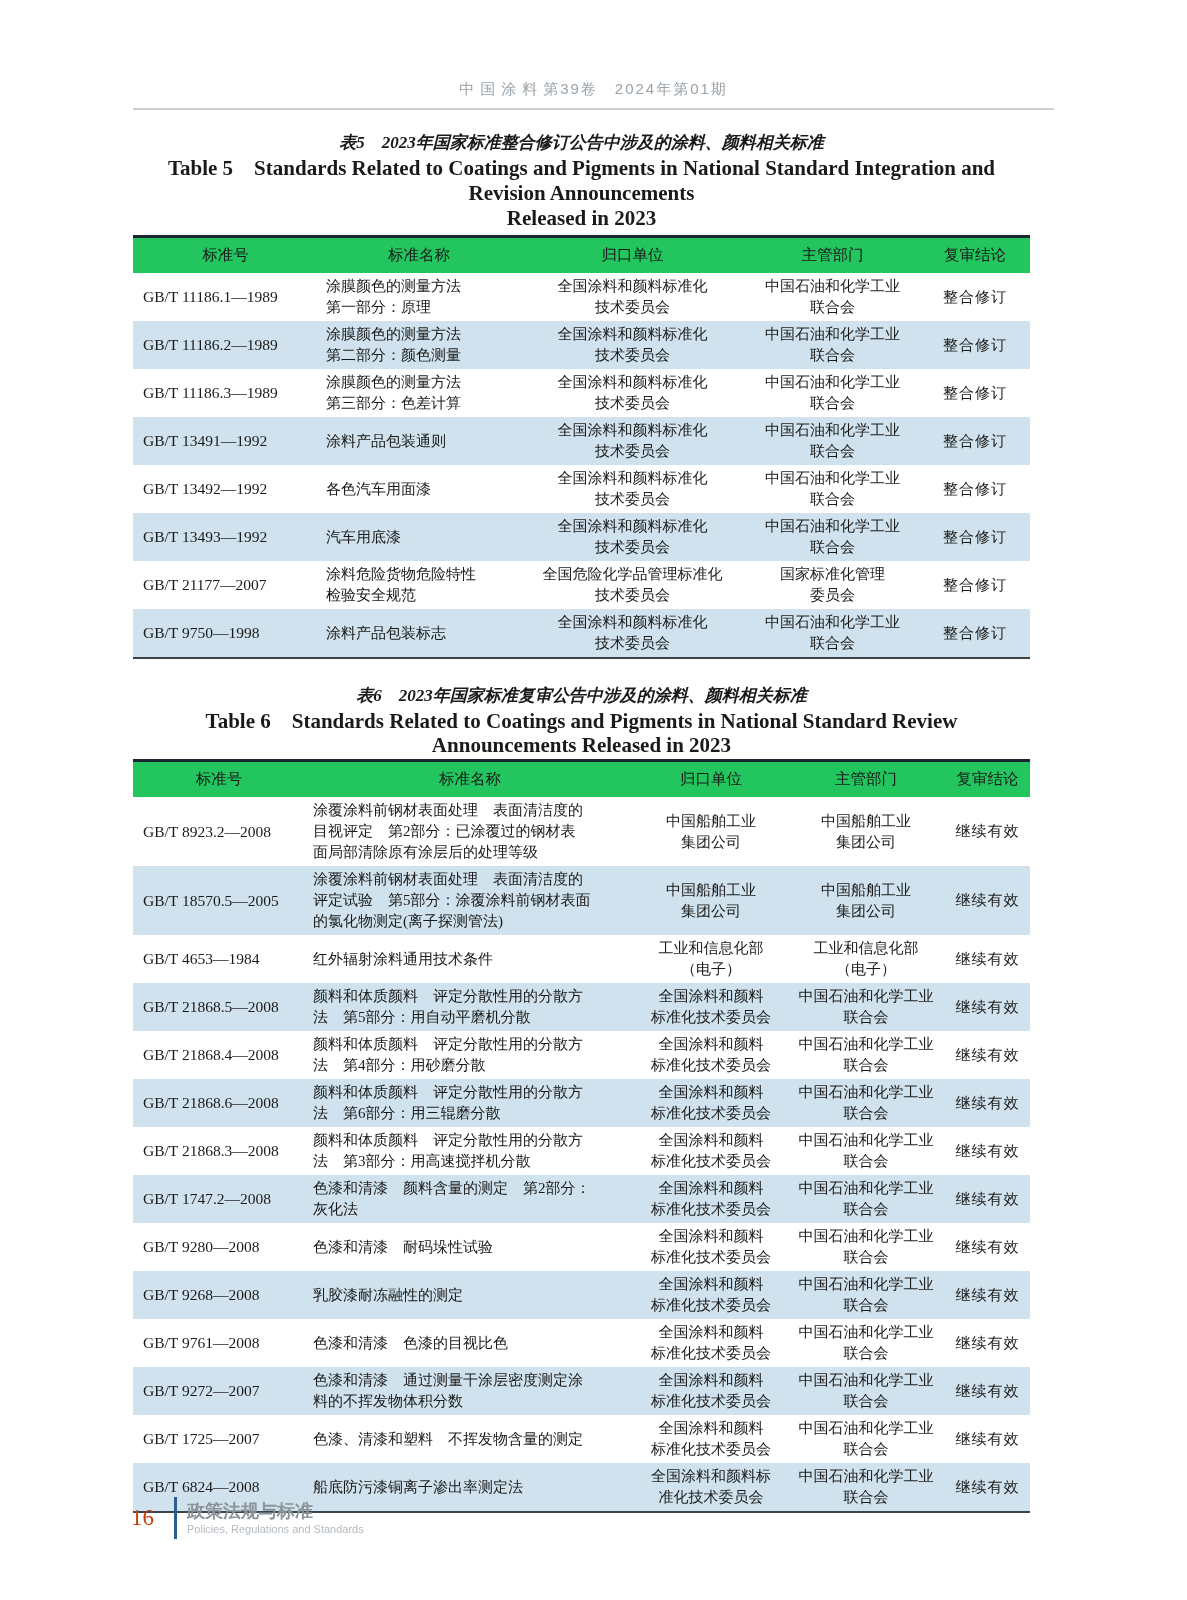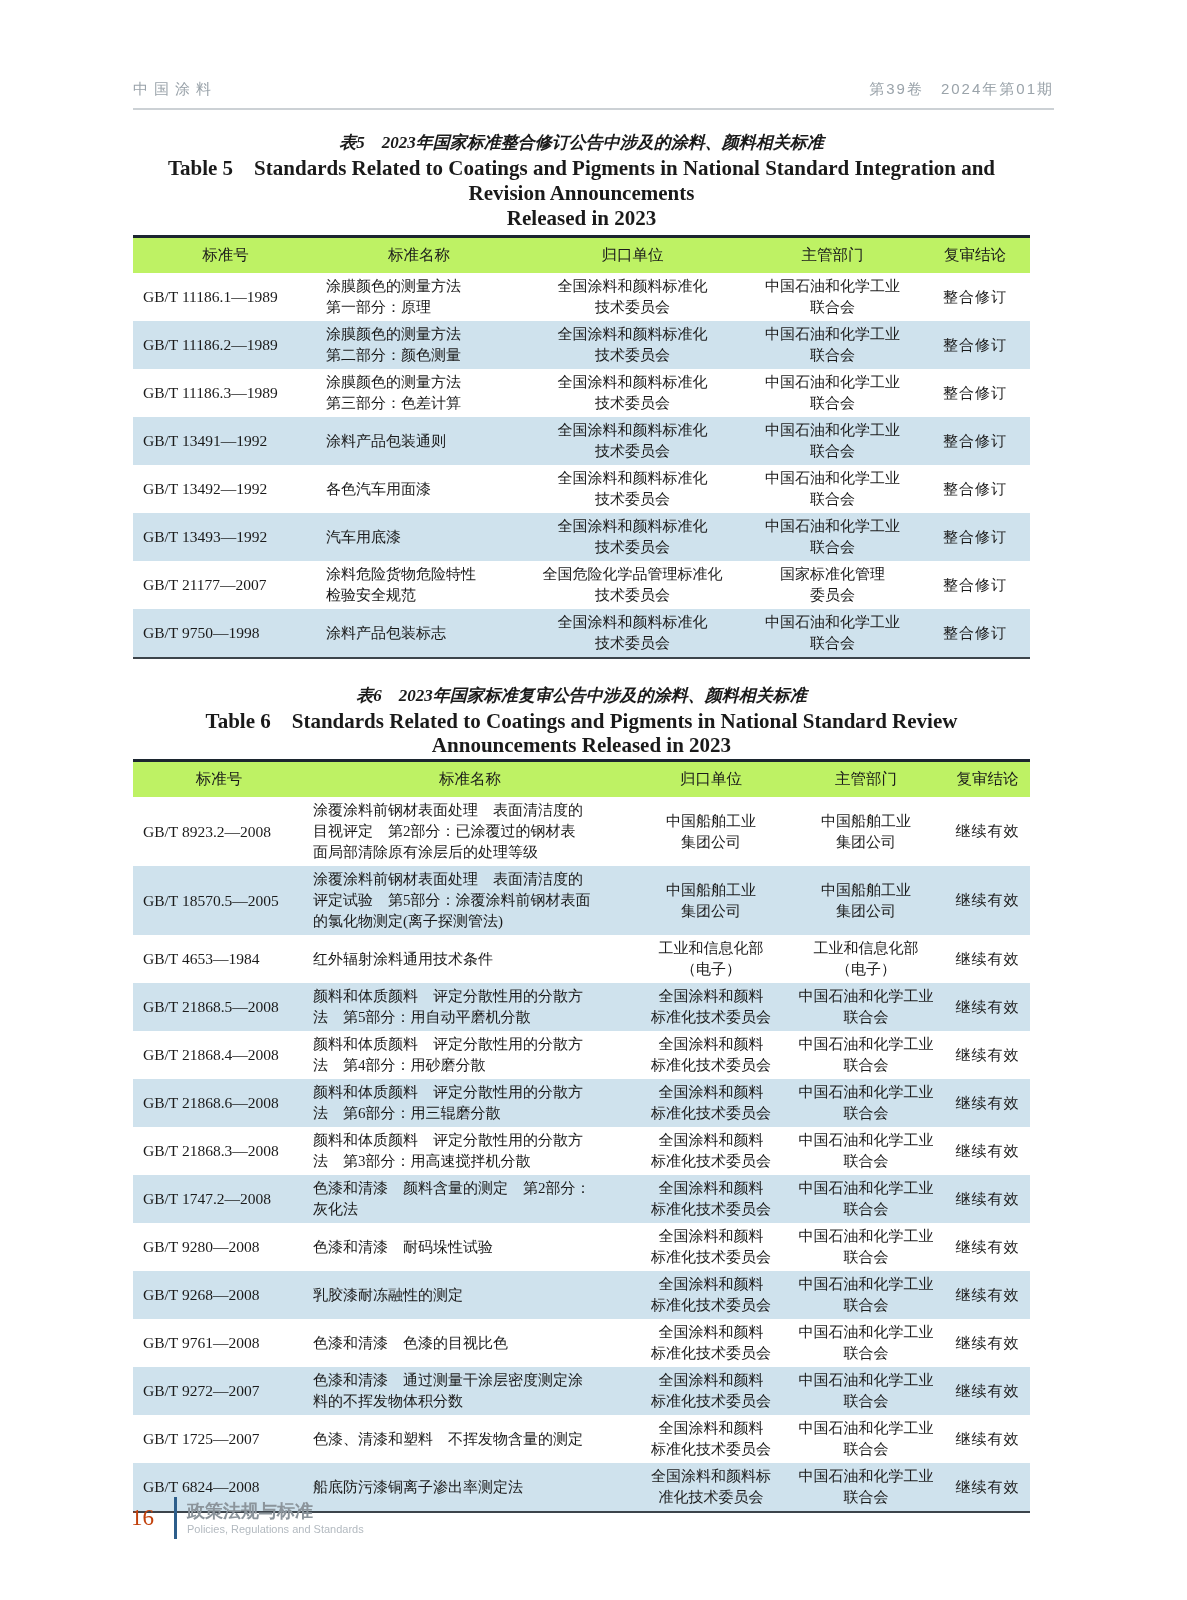--- a/index.html
+++ b/index.html
@@ -1,37 +1,37 @@
 <!DOCTYPE html>
 <html><head>
 <meta charset="utf-8">
 <style>
   html,body { margin:0; padding:0; background:#ffffff; }
   body { width:1187px; height:1600px; font-family:"Liberation Serif","DejaVu Serif",serif; color:#1a1a1a; }
   .page { position:relative; width:1187px; height:1600px; background:#ffffff; overflow:hidden; }
 
   
-  .page-header { position:absolute; top:80px; left:133px; right:133px; display:flex; justify-content:space-between; align-items:flex-end;
+  .page-header { position:absolute; top:80px; left:133px; right:133px; display:flex; justify-content:center; align-items:flex-end;
                  font-family:"Liberation Sans","DejaVu Sans",sans-serif; font-size:15px; color:#9aa3aa; }
   .journal-name { letter-spacing:6px; }
   .issue-info { letter-spacing:2px; }
   .header-rule { position:absolute; top:108px; left:133px; right:133px; border-top:2px solid #ccd1d5; }
 
   
   .content { position:absolute; top:126px; left:133px; width:897px; }
 
   .tbl-title-zh { text-align:center; font-weight:bold; font-size:17px; line-height:26px; margin-top:4px;font-style:italic; }
   .tbl-title-en { text-align:center; font-weight:bold; font-size:21px; line-height:25px; font-family:"Liberation Serif","DejaVu Serif",serif; }
   .t6-block { margin-top:24px; }
   .t6-block .tbl-title-en { line-height:24px; }
 
   table.std-table { width:897px; border-collapse:collapse; table-layout:fixed; margin-top:4px;
                     border-top:3px solid #1c2630; border-bottom:2px solid #3c444b; }
   .t6-block table.std-table { margin-top:2px; }
-  thead th { background:#bef264; font-weight:normal; font-size:15.5px; padding:7px 2px; text-align:center; }
+  thead th { background:#22c55e; font-weight:normal; font-size:15.5px; padding:7px 2px; text-align:center; }
   tbody tr:nth-child(even) td { background:#cfe2ed; }
   td { font-size:15px; line-height:1.4; padding:3px 4px; vertical-align:middle; text-align:center; white-space:pre-line; }
   td.c0 { text-align:left; padding-left:10px; white-space:nowrap; font-size:15.5px; }
   td.c1 { text-align:left; padding-left:8px; }
   td.c4 { letter-spacing:1px; }
 
   
   .page-footer { position:absolute; left:131px; top:1497px; display:flex; align-items:center; }
   .pagenum { font-size:23px; color:#c2410c; margin-right:20px; }
   .footer-bar { width:3px; height:42px; background:#2d5e8b; margin-right:10px; }

